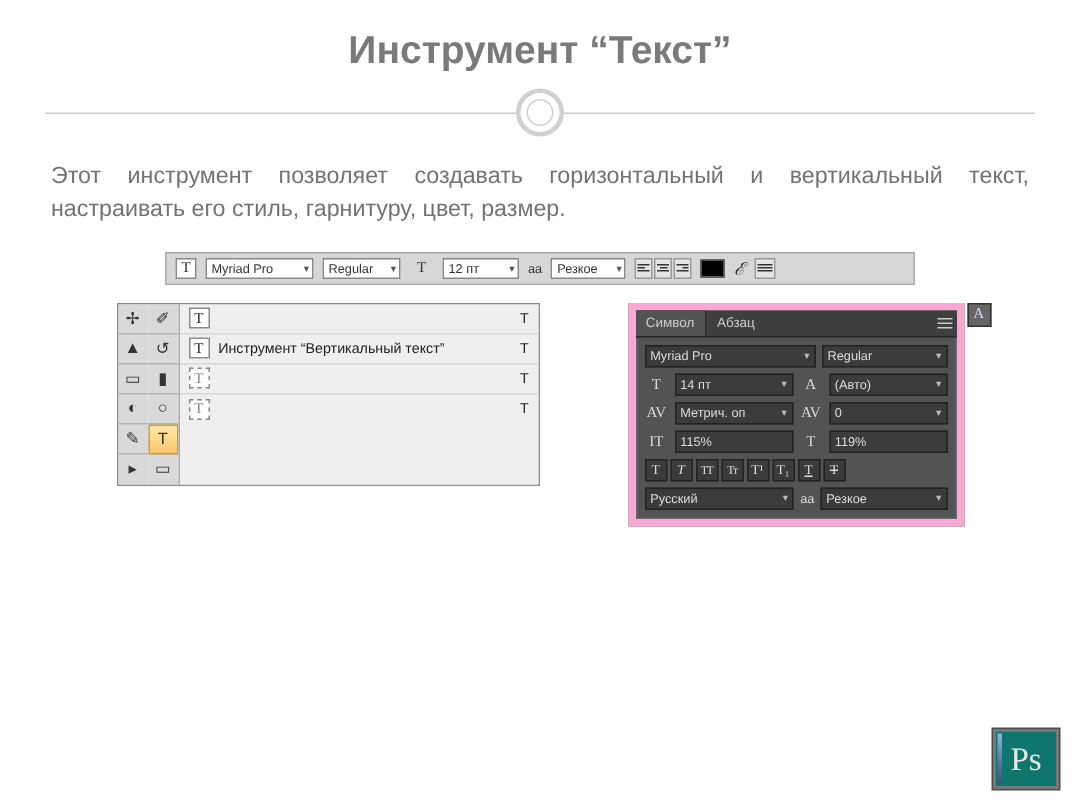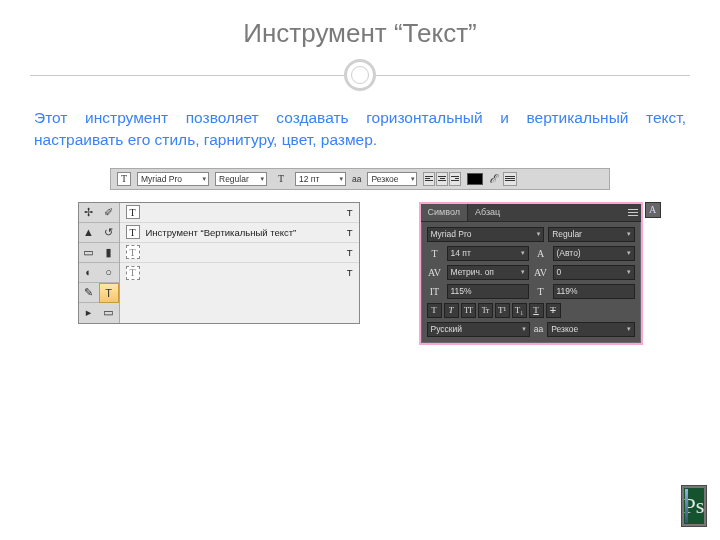--- a/index.html
+++ b/index.html
@@ -8,39 +8,39 @@
     background: #fff;
     font-family: Arial, sans-serif;
     position: relative;
     overflow: hidden;
   }
   .slide { padding: 18px 30px 20px 30px; }
   .title {
     text-align: center;
     font-size: 26px;
     color: #7a7a7a;
-    font-weight: normal;
+    font-weight: bold;
     margin-bottom: 10px;
   }
   .divider-wrap { position: relative; height: 34px; margin-bottom: 14px; }
   .divider-line {
     border-top: 1px solid #c9c9c9;
     position: absolute; left: 0; right: 0; top: 16px;
   }
   .divider-circle {
     position: absolute; left: 50%; top: 0; transform: translateX(-50%);
     width: 32px; height: 32px; border-radius: 50%;
     border: 3px solid #d0d0d0; background: #fff;
   }
   .divider-circle::after {
     content: ""; position: absolute; inset: 4px; border-radius: 50%;
     border: 1px solid #d0d0d0;
   }
   .intro {
-    font-size: 15.5px; color: #3b82f6; line-height: 1.45;
+    font-size: 15.5px; color: #737373; line-height: 1.45;
     text-align: justify; margin: 0 4px 16px 4px;
   }
   .figure-area { margin-top: 4px; }
 
   
   .optbar {
     background: #d7d7d7;
     border: 1px solid #aaa;
     height: 22px;
     display: flex; align-items: center; gap: 6px;
@@ -96,21 +96,21 @@
   .flyrow .lh { display: flex; align-items: center; gap: 6px; }
   .flyicon {
     width: 14px; height: 14px; background: #fff; border: 1px solid #888;
     display: flex; align-items: center; justify-content: center;
     font-family: "Times New Roman", serif; font-size: 10px;
   }
   .flyicon.dashed { border-style: dashed; color: #888; }
 
   
   .charpanel {
-    width: 224px; background: #535353; border: 2px solid #f9a8d4;
+    width: 224px; background: #535353; border: 5px solid #f9a8d4;
     color: #ddd; font-size: 9px;
     box-shadow: 0 0 0 1px #6a6a6a inset;
     margin-left: 43px;
   }
   .tabrow {
     display: flex; align-items: stretch; height: 18px; background: #3f3f3f;
     border-bottom: 1px solid #2a2a2a;
   }
   .tab { padding: 3px 7px 0 7px; font-size: 9px; color: #ccc; }
   .tab.active { background: #535353; border-right: 1px solid #2a2a2a; }
@@ -145,21 +145,21 @@
   }
   .panelwrap { position: relative; }
 
   .caption {
     text-align: center; font-size: 15px; color: #222; margin-top: 22px;
     line-height: 1.35;
   }
 
   .ps-badge {
     position: absolute; right: 14px; bottom: 14px;
-    width: 24px; height: 40px; background: #14532d;
+    width: 44px; height: 40px; background: #0f766e;
     display: flex; align-items: center; justify-content: center;
     color: #e8e8e8; font-family: "Times New Roman", serif; font-size: 22px;
     box-shadow: inset 0 0 0 2px #777, 0 0 0 1px #4a4a4a;
   }
   .ps-badge::before {
     content: ""; position: absolute; left: 3px; top: 3px; bottom: 3px; width: 3px;
     background: linear-gradient(#8fb6e0,#6f8fb8,#516f92,#3a5272);
   }
 </style>
 </head>

